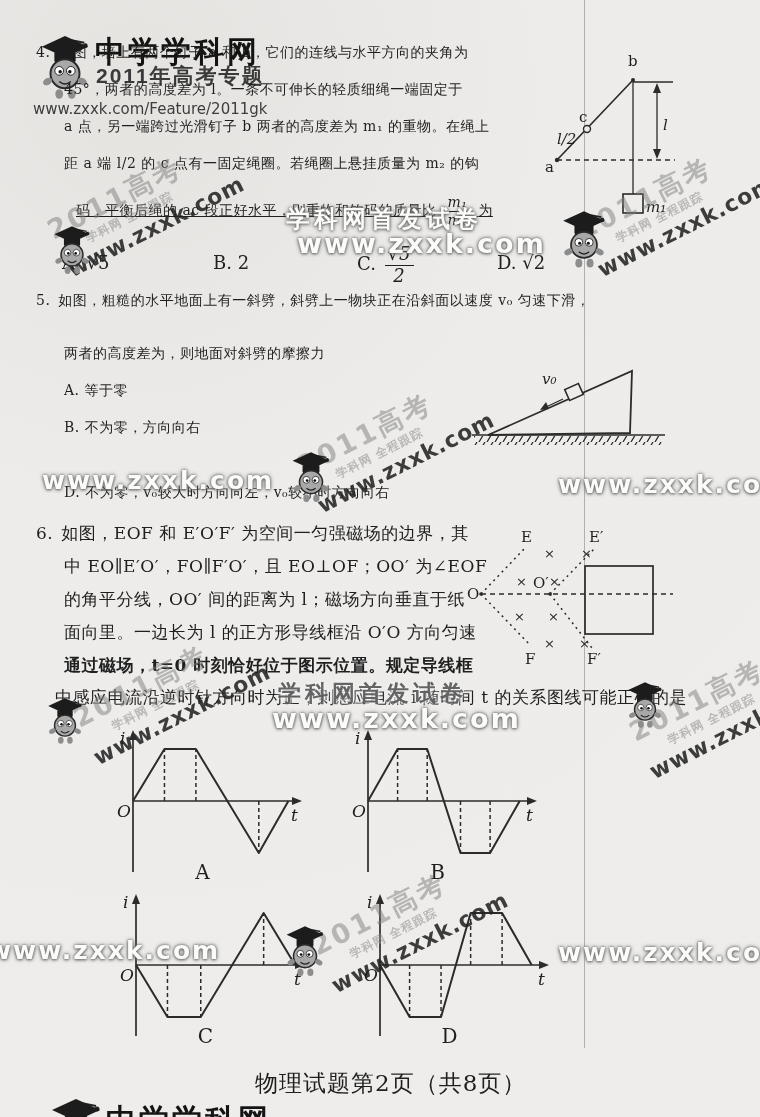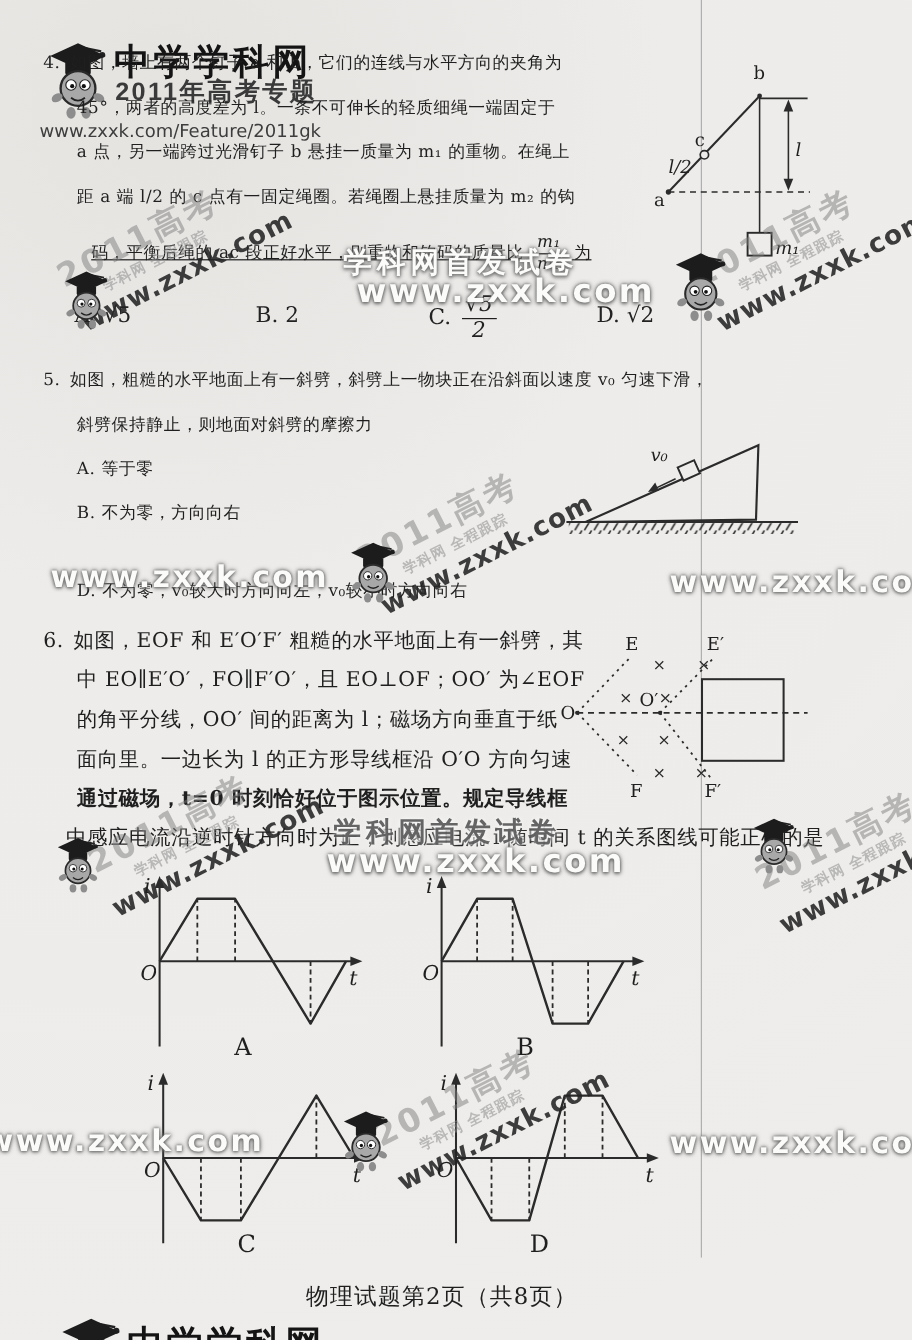--- a/index.html
+++ b/index.html
@@ -15,21 +15,21 @@
   .qline.small{font-size:17px;}
   .qnum{margin-right:8px;}
   .frac{display:inline-block;vertical-align:middle;text-align:center;font-style:italic;line-height:1.05;margin:0 3px;}
   .frac .num{display:block;border-bottom:1.5px solid #1f1f1f;padding:0 3px 1px;}
   .frac .den{display:block;padding-top:1px;}
   .opt{position:absolute;font-size:18px;white-space:nowrap;}
   
   .logo-title{position:absolute;font-family:"DejaVu Sans","Liberation Sans",sans-serif;font-weight:bold;font-size:30px;color:#141414;letter-spacing:3px;white-space:nowrap;}
   .logo-sub{position:absolute;font-family:Liberation Sans, sans-serif;font-weight:bold;font-size:21px;color:#3a3a3a;letter-spacing:2px;white-space:nowrap;}
   .logo-url{position:absolute;font-family:"DejaVu Sans","Liberation Sans",sans-serif;font-size:15px;color:#3d3d3d;white-space:nowrap;}
-  .footer{position:absolute;left:255px;top:1068px;font-size:19px;letter-spacing:1px;color:#1f1f1f;white-space:nowrap;}
+  .footer{position:absolute;left:255px;top:1068px;font-size:23px;letter-spacing:1px;color:#1f1f1f;white-space:nowrap;}
   
   .wm-group{position:absolute;transform:rotate(-27deg);transform-origin:left center;font-family:"DejaVu Sans","Liberation Sans",sans-serif;white-space:nowrap;}
   .wm-gaokao{font-size:27px;font-weight:bold;color:rgba(125,125,125,.50);letter-spacing:3px;}
   .wm-track{font-size:12px;font-weight:bold;color:rgba(140,140,140,.55);margin:-3px 0 0 30px;letter-spacing:1px;}
   .wm-url{font-size:22px;font-weight:bold;color:rgba(35,35,35,.88);letter-spacing:1px;margin-top:-1px;}
   .wm-glow{position:absolute;font-family:"DejaVu Sans","Liberation Sans",sans-serif;font-weight:bold;white-space:nowrap;
     color:#fbfbf9;text-shadow:0 0 4px rgba(105,105,105,.95),0 0 2px rgba(120,120,120,.9),0 1px 3px rgba(110,110,110,.8);}
   .wm-glow.dark{color:rgba(75,75,75,.85);text-shadow:0 0 3px rgba(250,250,250,.9),0 0 6px rgba(245,245,245,.9);}
   .mascot{position:absolute;}
   
@@ -72,21 +72,21 @@
     <ellipse cx="48" cy="52" rx="5" ry="3.5" fill="#8d8d8d" transform="rotate(30 48 52)"></ellipse>
     <ellipse cx="24" cy="65" rx="4" ry="5" fill="#8d8d8d"></ellipse>
       <ellipse cx="37" cy="65" rx="4" ry="5" fill="#8d8d8d"></ellipse>
   </svg>
   <div class="logo-title" style="left:95px;top:32px;">中学学科网</div>
   <div class="logo-sub" style="left:96px;top:62px;">2011年高考专题</div>
   <div class="logo-url" style="left:33px;top:82px;margin-top:18px;">www.zxxk.com/Feature/2011gk</div>
 
   <div class="qline" style="left:36px;top:44px;"><span class="qnum">4.</span><span>如图，墙上有两个钉子 a 和 b，它们的连线与水平方向的夹角为</span></div>
   <div class="qline" style="left:64px;top:81px;">45°，两者的高度差为 l。一条不可伸长的轻质细绳一端固定于</div>
-  <div class="qline" style="left:64px;top:118px;">a 点，另一端跨过光滑钉子 b 悬挂一质量为 m₁ 的重物。在绳上</div>
+  <div class="qline" style="left:64px;top:118px;">a 点，另一端跨过光滑钉子 b 两者的高度差为 m₁ 的重物。在绳上</div>
   <div class="qline" style="left:64px;top:155px;">距 a 端 l/2 的 c 点有一固定绳圈。若绳圈上悬挂质量为 m₂ 的钩</div>
   <div class="qline" style="left:76px;top:195px;text-decoration:underline;">
     <span>码，平衡后绳的 ac 段正好水平，则重物和钩码的质量比</span>
     <span class="frac"><span class="num">m₁</span><span class="den">m₂</span></span>
     <span>为</span>
   </div>
   <span class="opt" style="left:62px;top:252px;"><span>A.</span> <span>√5</span></span>
   <span class="opt" style="left:213px;top:252px;"><span>B.</span> <span>2</span></span>
   <span class="opt" style="left:357px;top:245px;"><span>C.</span> <span class="frac"><span class="num">√5</span><span class="den">2</span></span></span>
   <span class="opt" style="left:497px;top:252px;"><span>D.</span> <span>√2</span></span>
@@ -125,22 +125,22 @@
     <div class="wm-track">学科网 全程跟踪</div>
     <div class="wm-url">www.zxxk.com</div>
   </div>
   <svg class="mascot" style="left:558px;top:206px;" width="52" height="64" viewBox="0 0 60 72">
       <use href="#mascot-sym"></use>
     </svg>
 
   <div class="wm-glow" style="left:286px;top:203px;font-size:24px;letter-spacing:4px;">学科网首发试卷</div>
   <div class="wm-glow" style="left:297px;top:228px;font-size:27px;letter-spacing:2px;">www.zxxk.com</div>
 
-  <div class="qline" style="left:36px;top:308px;"><span class="qnum">5.</span><span>如图，粗糙的水平地面上有一斜劈，斜劈上一物块正在沿斜面以速度 v₀ 匀速下滑，</span></div>
-  <div class="qline" style="left:64px;top:345px;">斜劈保持静止，则地面对斜劈的摩擦力</div>
+  <div class="qline" style="left:36px;top:292px;"><span class="qnum">5.</span><span>如图，粗糙的水平地面上有一斜劈，斜劈上一物块正在沿斜面以速度 v₀ 匀速下滑，</span></div>
+  <div class="qline" style="left:64px;top:345px;">两者的高度差为，则地面对斜劈的摩擦力</div>
   <div class="qline" style="left:64px;top:382px;"><span>A.</span> <span>等于零</span></div>
   <div class="qline" style="left:64px;top:419px;"><span>B.</span> <span>不为零，方向向右</span></div>
   <div class="qline" style="left:64px;top:484px;"><span>D.</span> <span>不为零，v₀较大时方向向左，v₀较小时方向向右</span></div>
 
   <svg class="dsvg" style="left:470px;top:352px;" width="215" height="96" viewBox="0 0 215 96">
     <defs>
       <pattern id="hatch" width="8" height="10" patternUnits="userSpaceOnUse">
         <line x1="7" y1="0" x2="1" y2="10" stroke="#2b2b2b" stroke-width="1.3"></line>
       </pattern>
     </defs>
@@ -157,21 +157,21 @@
     <div class="wm-gaokao">2011高考</div>
     <div class="wm-track">学科网 全程跟踪</div>
     <div class="wm-url">www.zxxk.com</div>
   </div>
   <svg class="mascot" style="left:288px;top:448px;" width="46" height="56" viewBox="0 0 60 72">
       <use href="#mascot-sym"></use>
     </svg>
   <div class="wm-glow" style="left:42px;top:466px;font-size:25px;letter-spacing:2px;">www.zxxk.com</div>
   <div class="wm-glow" style="left:558px;top:470px;font-size:25px;letter-spacing:2px;">www.zxxk.com</div>
 
-  <div class="qline small" style="left:36px;top:522px;"><span class="qnum">6.</span><span>如图，EOF 和 E′O′F′ 粗糙的水平地面上有一斜劈，其</span></div>
+  <div class="qline small" style="left:36px;top:522px;"><span class="qnum">6.</span><span>如图，EOF 和 E′O′F′ 为空间一匀强磁场的边界，其</span></div>
   <div class="qline small" style="left:64px;top:588px;">的角平分线，OO′ 间的距离为 l；磁场方向垂直于纸</div>
   <div class="qline small" style="left:64px;top:555px;">中 EO∥E′O′，FO∥F′O′，且 EO⊥OF；OO′ 为∠EOF</div>
   <div class="qline small" style="left:64px;top:621px;">面向里。一边长为 l 的正方形导线框沿 O′O 方向匀速</div>
   <div class="qline small" style="left:64px;top:654px;font-weight:bold;">通过磁场，t=0 时刻恰好位于图示位置。规定导线框</div>
   <div class="qline small" style="left:55px;top:686px;">中感应电流沿逆时针方向时为正，则感应电流 i 随时间 t 的关系图线可能正确的是</div>
 
   <svg class="dsvg" style="left:465px;top:522px;" width="230" height="160" viewBox="0 0 230 160">
     <line x1="16" y1="72" x2="60" y2="26" class="ddot"></line>
     <line x1="16" y1="72" x2="66" y2="124" class="ddot"></line>
     <line x1="85" y1="72" x2="130" y2="26" class="ddot"></line>

